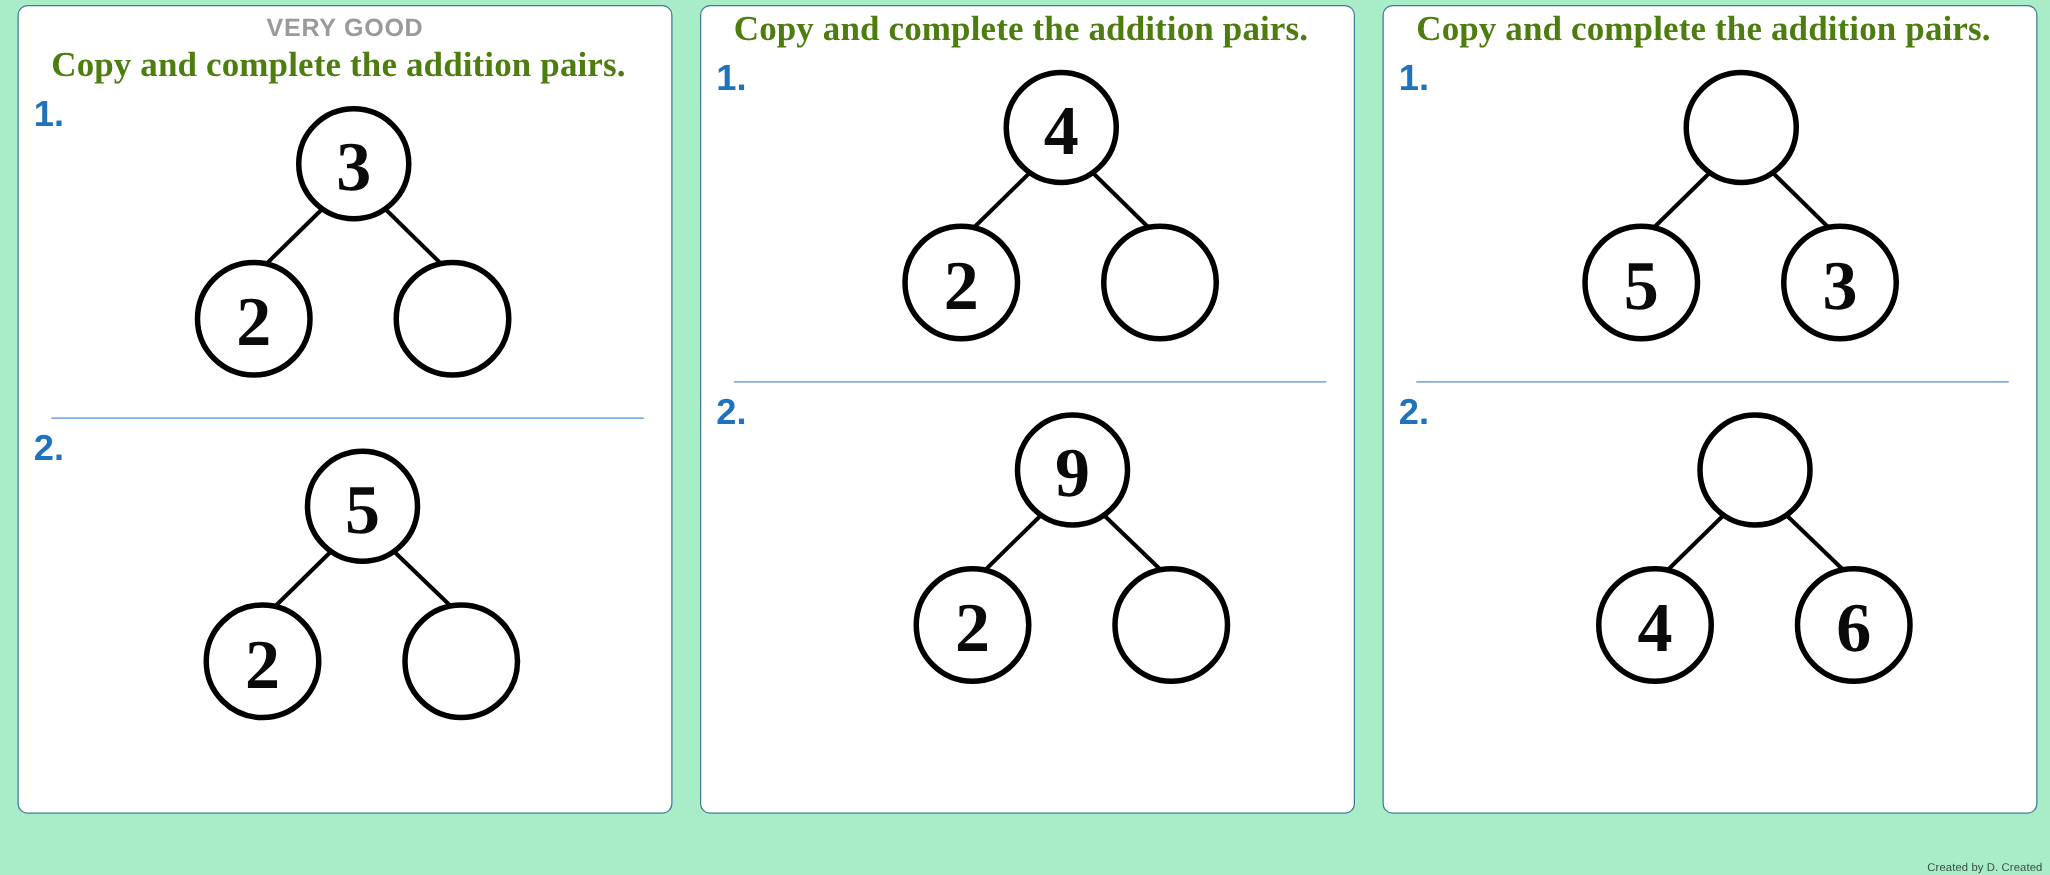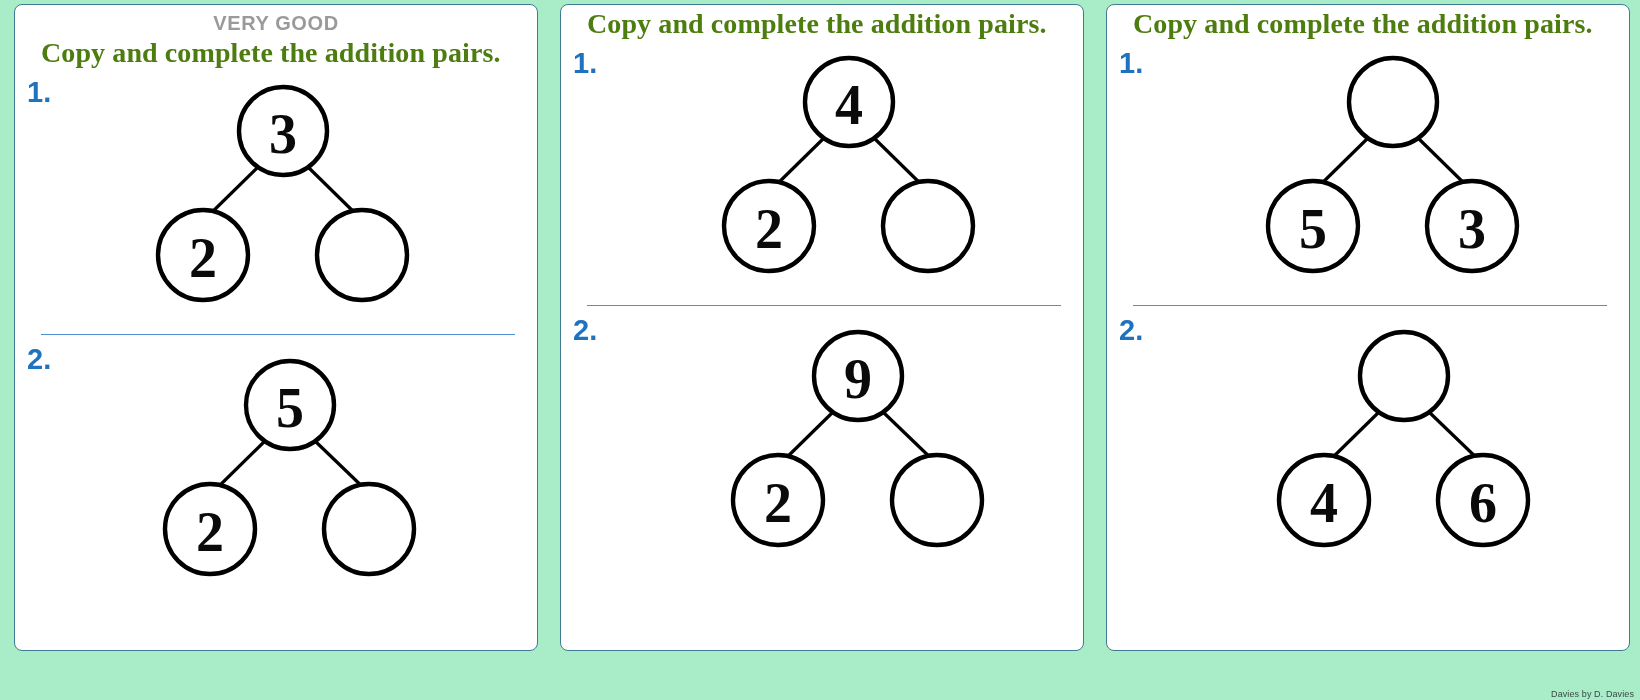--- a/index.html
+++ b/index.html
@@ -255,13 +255,13 @@
             <text class="bond-value" x="339" y="197">6</text>
           </svg>
         </div>
       </div>
 
     </div>
   </div>
 
 </div>
 
-<div class="credit">Davies by D. Davies</div>
+<div class="credit">Created by D. Created</div>
 
 </body></html>

